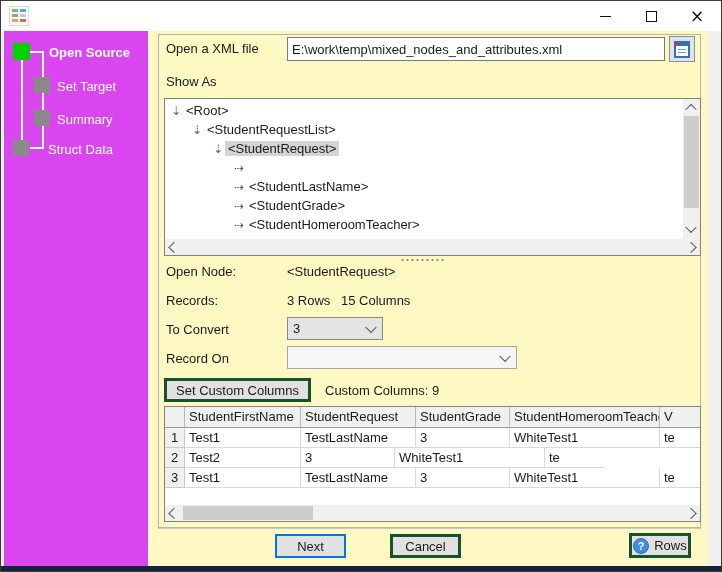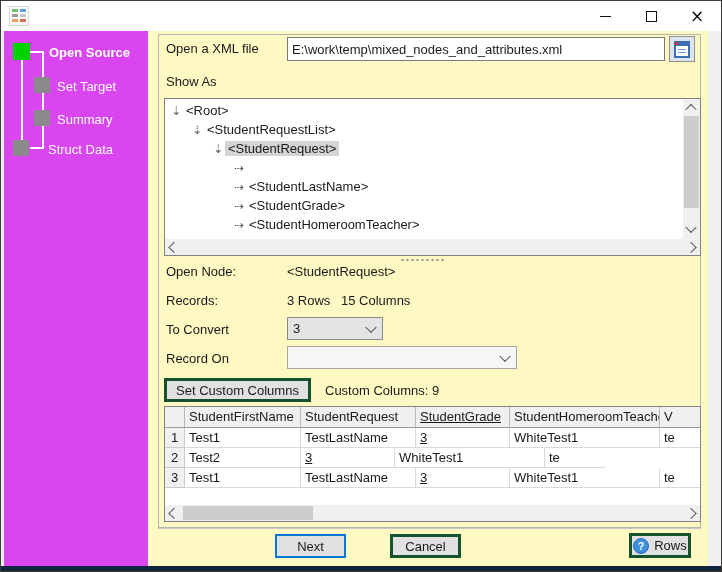--- a/index.html
+++ b/index.html
@@ -73,21 +73,21 @@
   .grid-inner{position:absolute;left:0;top:0;right:0;bottom:16px;overflow:hidden;}
   .grow{display:flex;width:560px;}
   .gcell{box-sizing:border-box;border-right:1px solid #c9c9c9;border-bottom:1px solid #c9c9c9;
     padding:2px 4px;white-space:nowrap;overflow:hidden;}
   .ghead .gcell{background:#f0f0f0;border-right:1px solid #b9b9b9;border-bottom:1px solid #9a9a9a;height:21px;}
   .gbody .gcell{height:20px;background:#fff;border-color:#d9d9d9;}
   .gbody .gcell.rn{background:#f0f0f0;text-align:center;border-color:#c9c9c9;}
   .c0{flex:0 0 20px;}
   .c1{flex:0 0 116px;}
   .c2{flex:0 0 115px;}
-  .c3{flex:0 0 94px;text-decoration:underline;}
+  .c3{flex:0 0 94px;}
   .c4{flex:0 0 150px;}
   .c5{flex:0 0 60px;border-right:none;}
   .grid .hsb .thumb-h{position:absolute;left:18px;top:1px;bottom:1px;width:130px;background:#cdcdcd;}
   
   .footer-sep{position:absolute;left:10px;top:497px;width:543px;height:1px;background:#c9c9c9;}
   .bottom-frame{position:absolute;left:0;bottom:0;width:720px;height:5px;background:#10253c;}
 </style>
 </head>
 <body>
 

